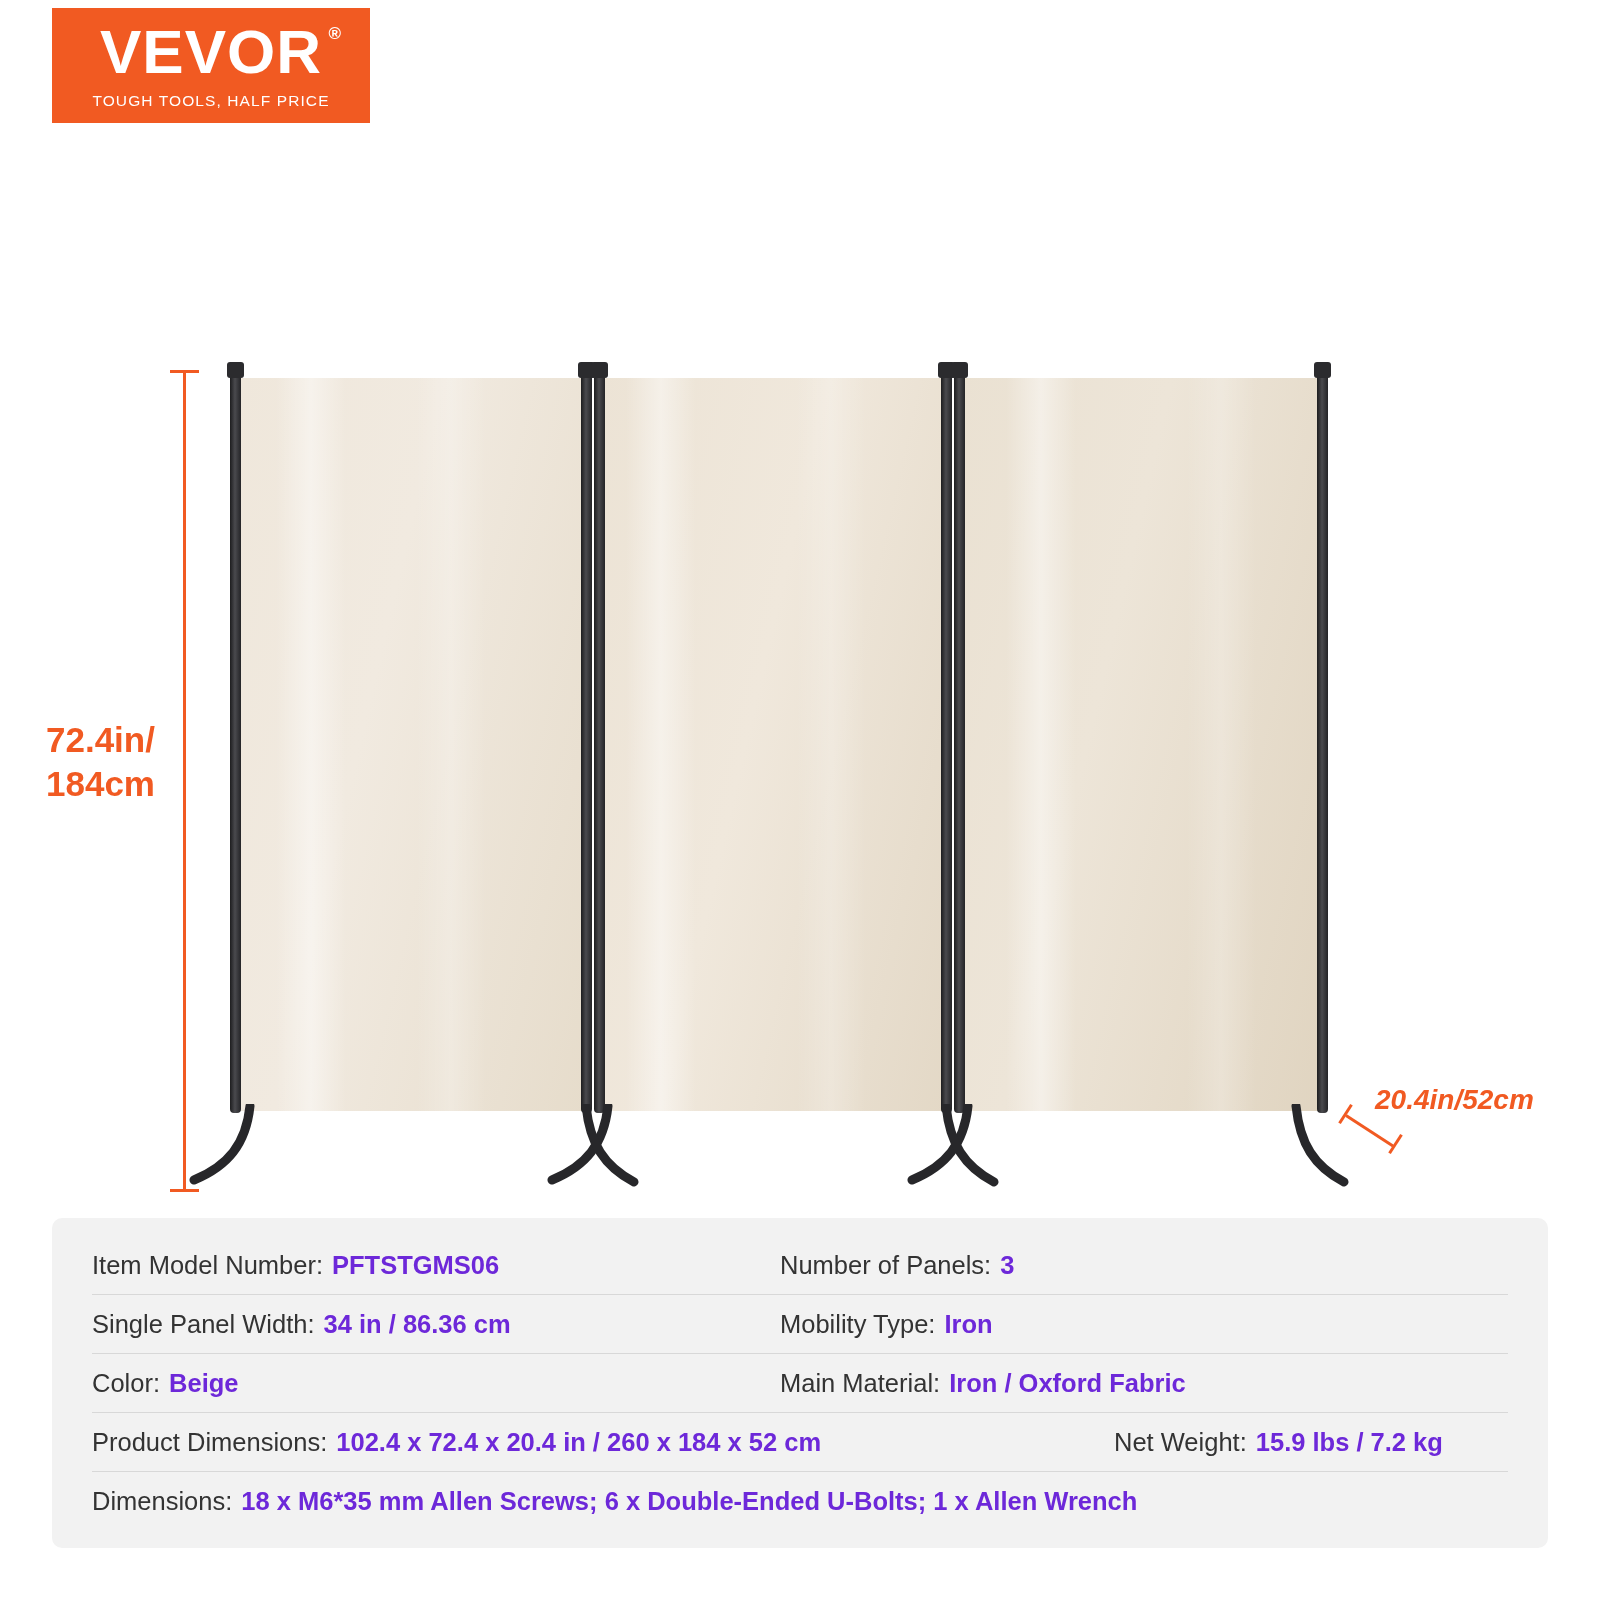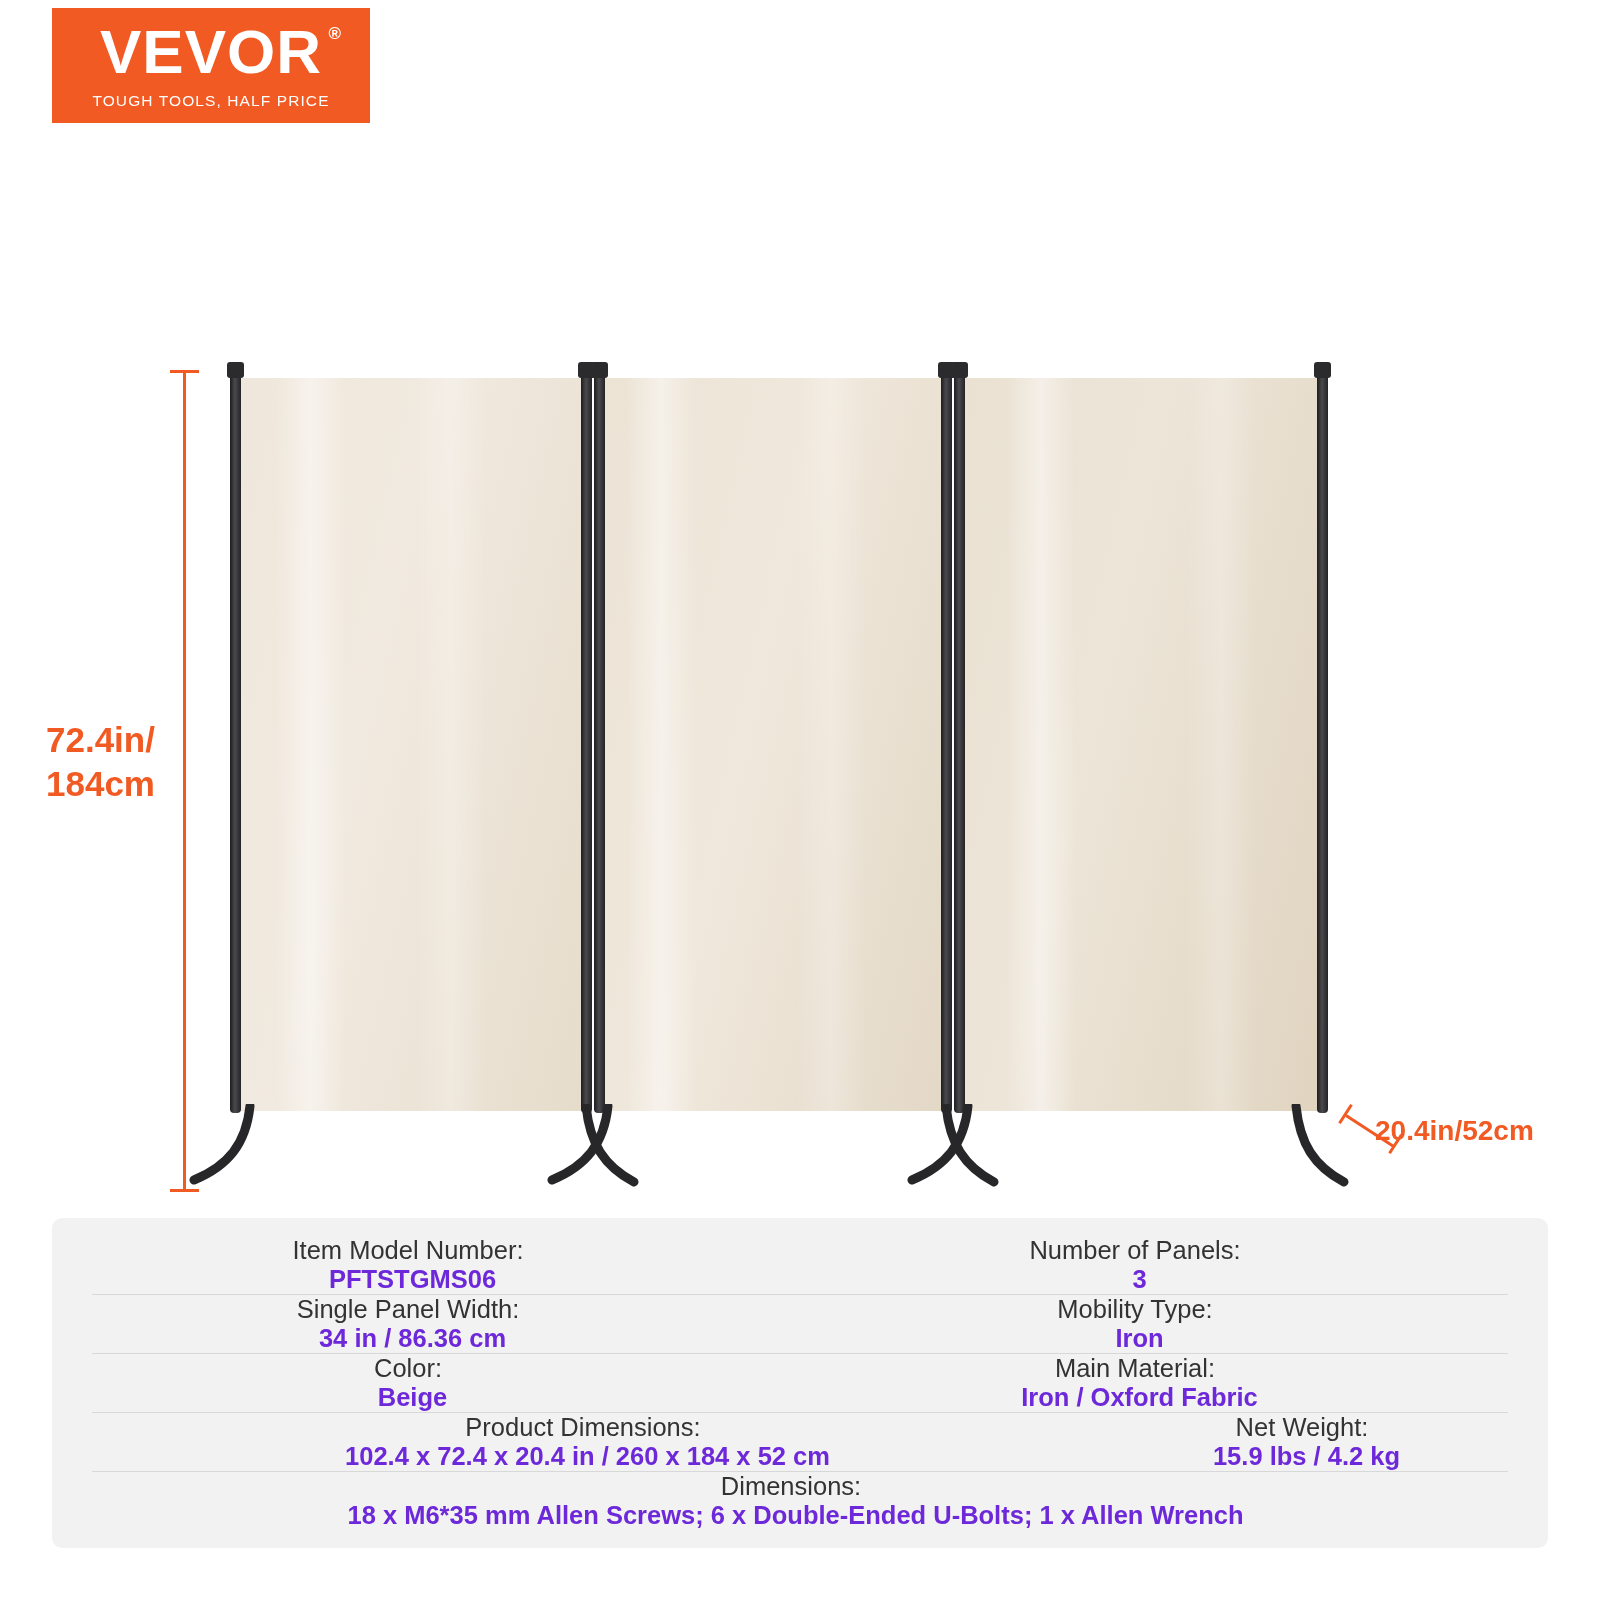--- a/index.html
+++ b/index.html
@@ -162,25 +162,26 @@
     left: 1394px;
     top: 983px;
     width: 3px;
     height: 22px;
     background: #F15A22;
     transform: rotate(33deg);
   }
   .d-label {
     position: absolute;
     left: 1375px;
-    top: 965px;
+    top: 934px;
     color: #F15A22;
     font-size: 28px;
     font-weight: bold;
     white-space: nowrap;
+    font-style: italic;
   }
 
   
   .divider {
     position: absolute;
     left: 224px;
     top: 228px;
     width: 1112px;
     height: 810px;
   }
@@ -257,21 +258,20 @@
     align-items: center;
     border-bottom: 1.5px solid #D8D8D8;
   }
   .spec-row.last { border-bottom: none; }
   .spec-cell {
     display: flex;
     align-items: center;
     height: 100%;
     box-sizing: border-box;
     padding-right: 18px;
-    flex-direction: column;
   }
   .cell-left  { width: 650px; border-right: none; }
   .cell-right { flex: 1; padding-left: 38px; }
   .cell-wide-left { width: 1000px; }
   .cell-wide-right { flex: 1; padding-left: 22px; }
   .cell-full  { width: 100%; }
   .lbl {
     color: #333333;
     font-size: 25.5px;
     font-weight: normal;
@@ -420,21 +420,21 @@
       </div>
     </div>
 
     <div class="spec-row">
       <div class="spec-cell cell-wide-left">
         <span class="lbl">Product Dimensions:</span>
         <span class="val">102.4 x 72.4 x 20.4 in / 260 x 184 x 52 cm</span>
       </div>
       <div class="spec-cell cell-wide-right">
         <span class="lbl">Net Weight:</span>
-        <span class="val">15.9 lbs / 4.2 kg</span>
+        <span class="val">15.9 lbs / 7.2 kg</span>
       </div>
     </div>
 
     <div class="spec-row last">
       <div class="spec-cell cell-full">
         <span class="lbl">Dimensions:</span>
         <span class="val">18 x M6*35 mm Allen Screws;  6 x Double-Ended U-Bolts;  1 x Allen Wrench</span>
       </div>
     </div>
 

